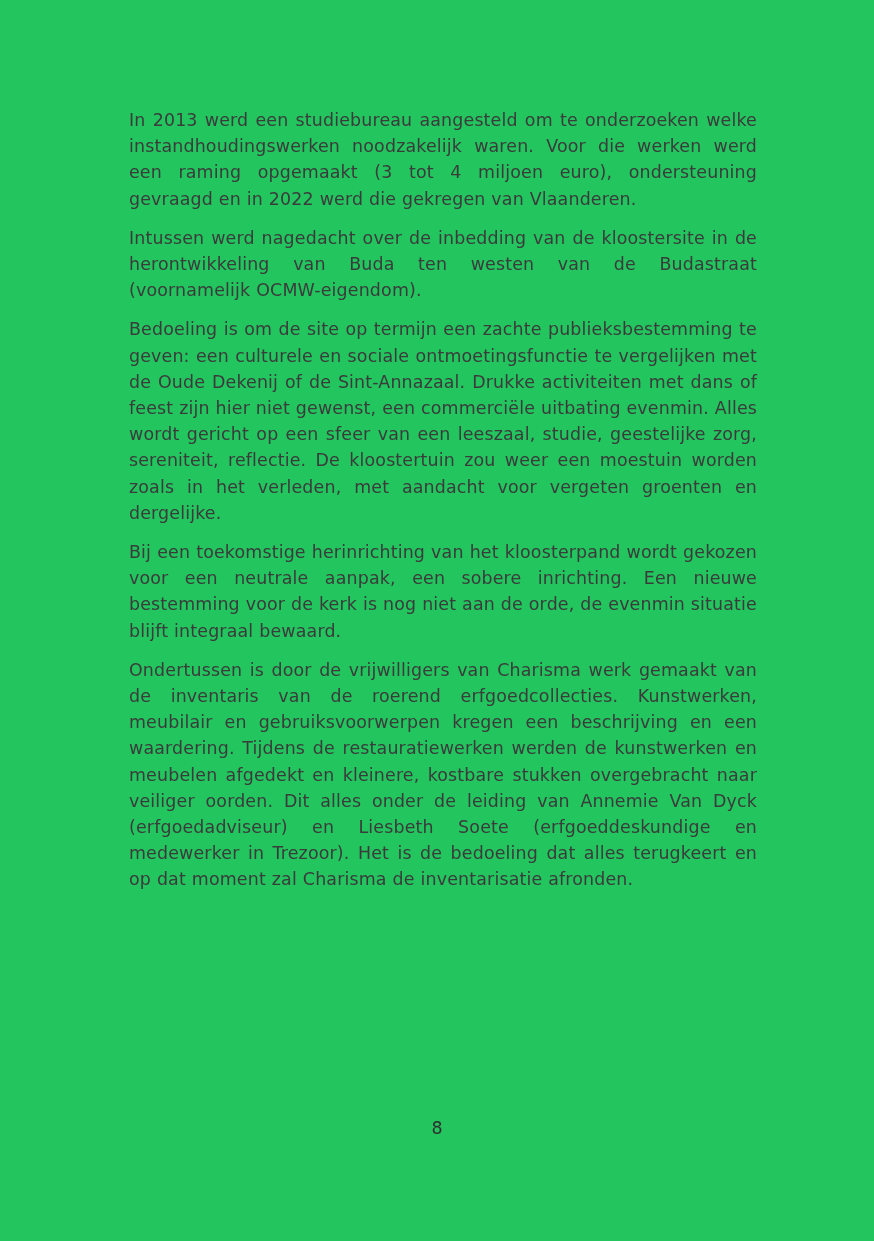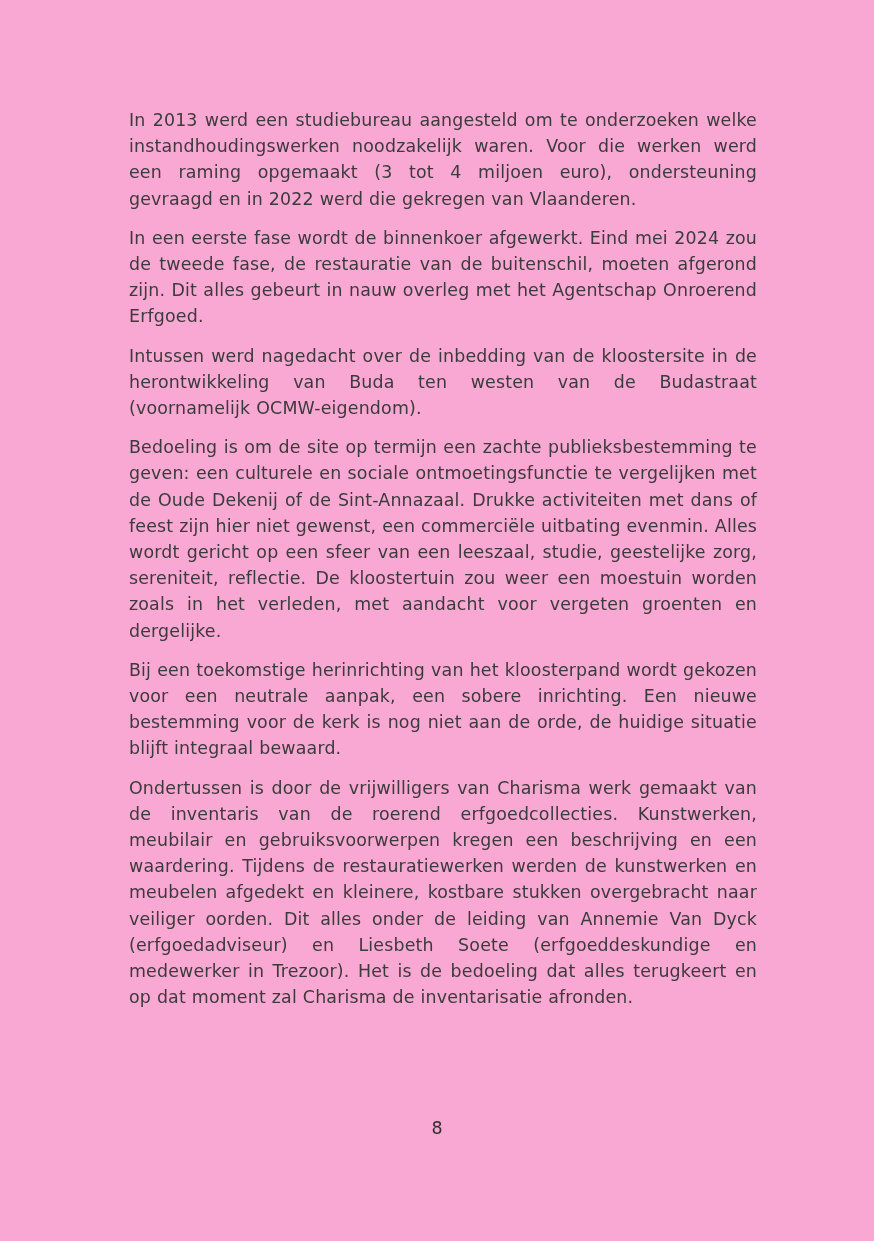--- a/index.html
+++ b/index.html
@@ -8,21 +8,21 @@
     padding: 0;
     background: #ffffff;
   }
   body {
     font-family: "DejaVu Sans", sans-serif;
   }
   .page {
     position: relative;
     width: 874px;
     height: 1241px;
-    background: #f9a8d4;
+    background: #22c55e;
     overflow: hidden;
     box-sizing: border-box;
   }
   .content {
     position: absolute;
     left: 129px;
     top: 107px;
     width: 628px;
   }
   .para {
@@ -52,22 +52,21 @@
     color: #2e2e2e;
   }
 </style>
 </head>
 <body>
 
 <div class="page">
 
   <div class="content">
     <p class="para">In 2013 werd een studiebureau aangesteld om te onderzoeken welke instandhoudingswerken noodzakelijk waren. Voor die werken werd een raming opgemaakt (3 tot 4 miljoen euro), ondersteuning gevraagd en in 2022 werd die gekregen van Vlaanderen.</p>
-    <p class="para">In een eerste fase wordt de binnenkoer afgewerkt. Eind mei 2024 zou de tweede fase, de restauratie van de buitenschil, moeten afgerond zijn. Dit alles gebeurt in nauw overleg met het Agentschap Onroerend Erfgoed.</p>
     <p class="para">Intussen werd nagedacht over de inbedding van de kloostersite in de herontwikkeling van Buda ten westen van de Budastraat (voornamelijk OCMW-eigendom).</p>
     <p class="para">Bedoeling is om de site op termijn een zachte publieksbestemming te geven: een culturele en sociale ontmoetingsfunctie te vergelijken met de Oude Dekenij of de Sint-Annazaal. Drukke activiteiten met dans of feest zijn hier niet gewenst, een commerciële uitbating evenmin. Alles wordt gericht op een sfeer van een leeszaal, studie, geestelijke zorg, sereniteit, reflectie. De kloostertuin zou weer een moestuin worden zoals in het verleden, met aandacht voor vergeten groenten en dergelijke.</p>
-    <p class="para">Bij een toekomstige herinrichting van het kloosterpand wordt gekozen voor een neutrale aanpak, een sobere inrichting. Een nieuwe bestemming voor de kerk is nog niet aan de orde, de huidige situatie blijft integraal bewaard.</p>
+    <p class="para">Bij een toekomstige herinrichting van het kloosterpand wordt gekozen voor een neutrale aanpak, een sobere inrichting. Een nieuwe bestemming voor de kerk is nog niet aan de orde, de evenmin situatie blijft integraal bewaard.</p>
     <p class="para">Ondertussen is door de vrijwilligers van Charisma werk gemaakt van de inventaris van de roerend erfgoedcollecties. Kunstwerken, meubilair en gebruiksvoorwerpen kregen een beschrijving en een waardering. Tijdens de restauratiewerken werden de kunstwerken en meubelen afgedekt en kleinere, kostbare stukken overgebracht naar veiliger oorden. Dit alles onder de leiding van Annemie Van Dyck (erfgoedadviseur) en Liesbeth Soete (erfgoeddeskundige en medewerker in Trezoor). Het is de bedoeling dat alles terugkeert en op dat moment zal Charisma de inventarisatie afronden.</p>
   </div>
 
   <div class="page-number">8</div>
 
 </div>
 
 </body></html>

